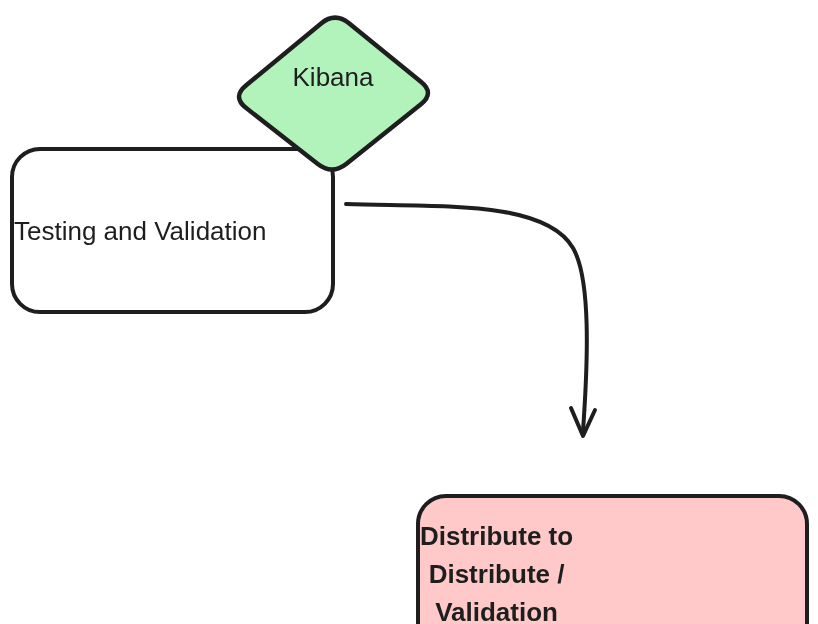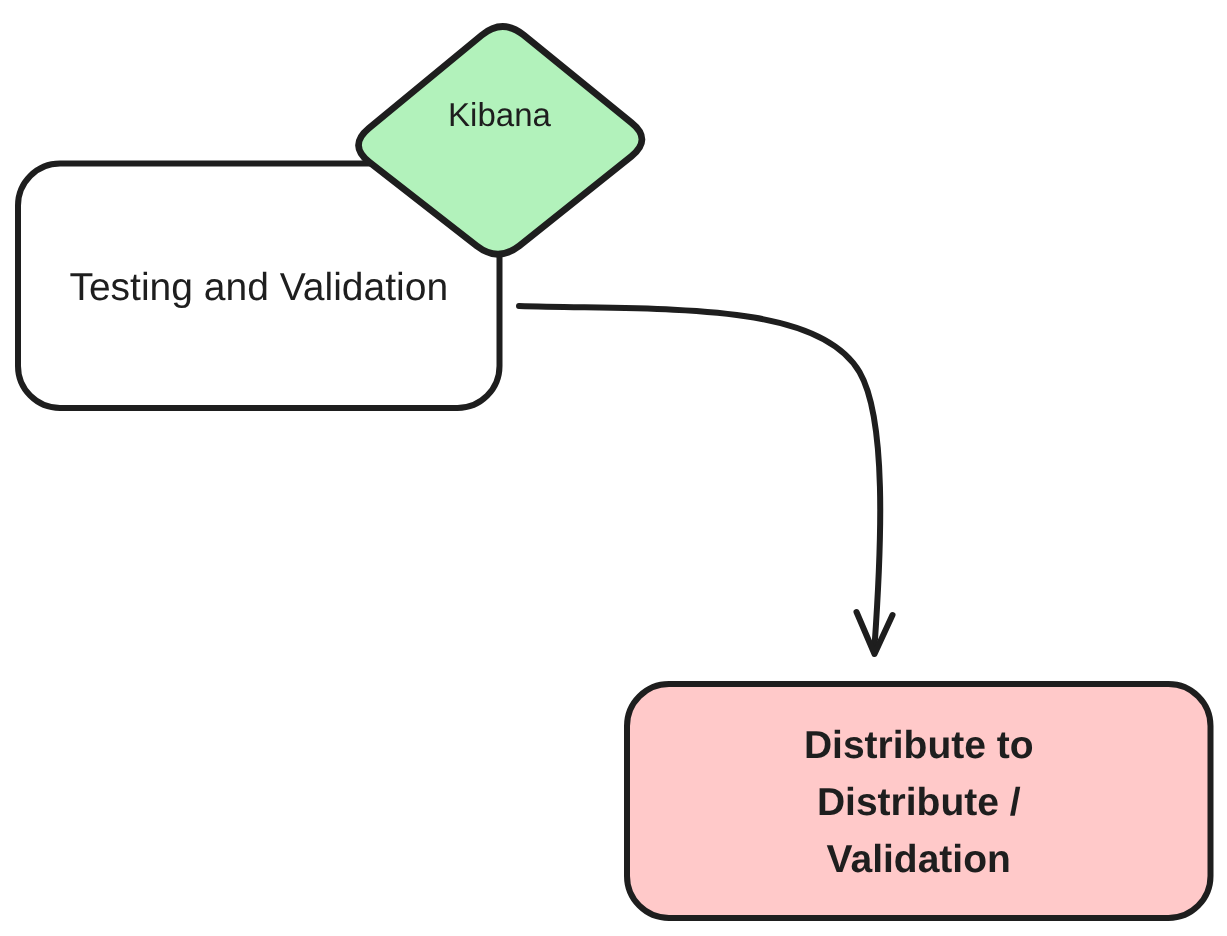--- a/index.html
+++ b/index.html
@@ -12,25 +12,25 @@
     font-family: "Liberation Sans", sans-serif;
     color: #1e1e1e;
   }
   .node-rect {
     position: absolute;
     box-sizing: border-box;
     border: 4px solid #1e1e1e;
     border-radius: 30px;
     display: flex;
     align-items: center;
-    justify-content: center;
     text-align: center;
     font-size: 26px;
     line-height: 38px;
     z-index: 1;
+    margin-top: 40px;
   }
   .node-testing {
     left: 10px; top: 107px;
     width: 325px; height: 167px;
   }
   .node-distribute {
     left: 416px; top: 454px;
     width: 393px; height: 160px;
     z-index: 1;
     font-weight: bold;
@@ -40,21 +40,21 @@
     left: 0; top: 0;
     z-index: 2;
     pointer-events: none;
   }
   .shape-layer path { pointer-events: auto; }
   .diamond-label {
     position: absolute;
     left: 233px; top: 58px;
     width: 200px;
     text-align: center;
-    font-size: 22px;
+    font-size: 26px;
     line-height: 38px;
     z-index: 3;
   }
   .label-line { display: block; }
 </style>
 </head>
 <body>
 
 <div class="canvas">
 

